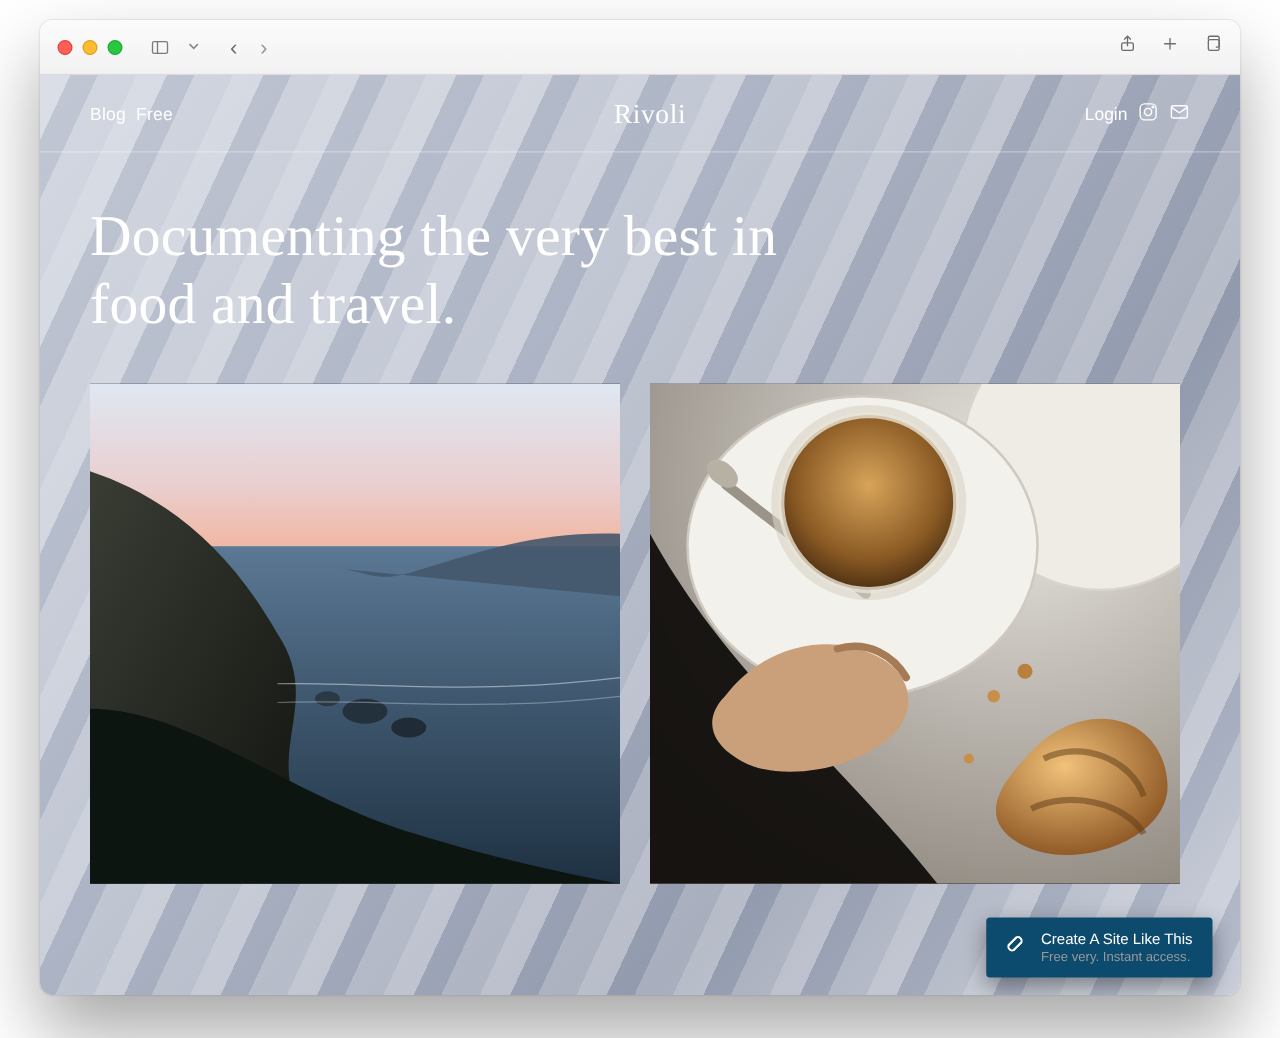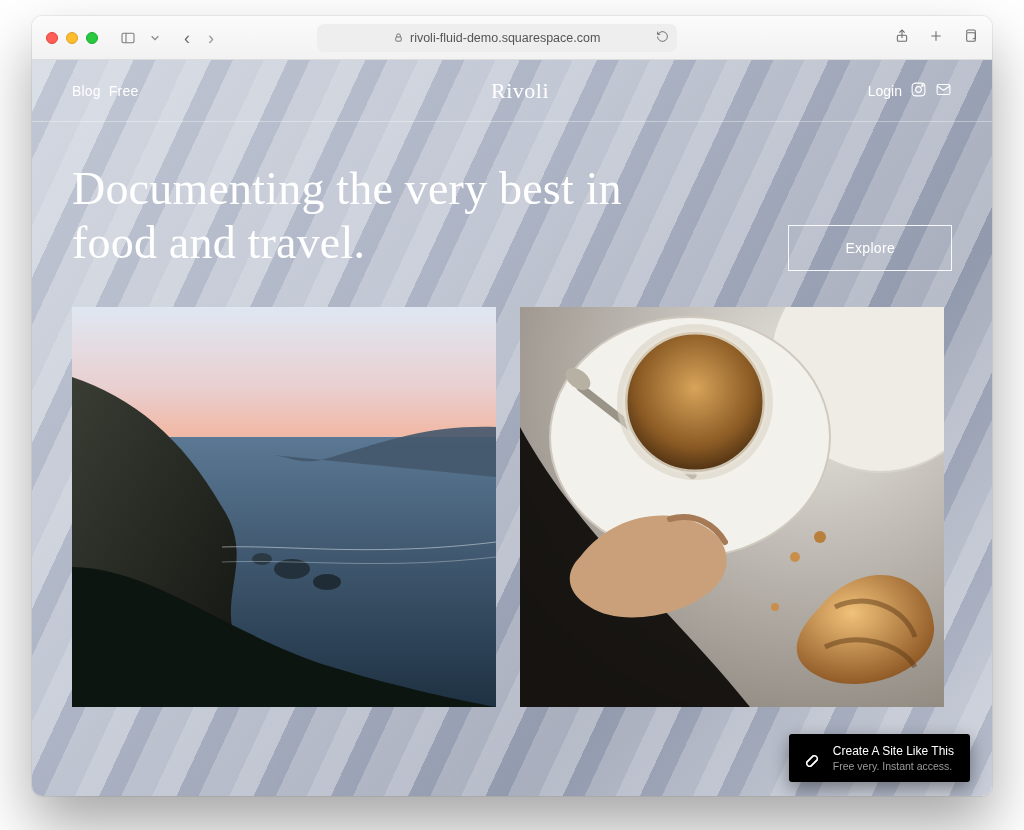--- a/index.html
+++ b/index.html
@@ -52,39 +52,39 @@
   .navlinks{ display:flex; gap:8px;}
   .navlinks a{ color:#fff; text-decoration:none; letter-spacing:.2px;}
   .brand{
     position:absolute; left:16px; right:0; text-align:center;
     font-family:"Times New Roman",Georgia,serif; font-size:22px; letter-spacing:.5px;
     pointer-events:none;
   }
   .rightnav{ margin-left:auto; display:flex; align-items:center; gap:8px;text-align:right;}
   .rightnav a{ color:#fff; text-decoration:none;}
   .hero{
-    display:flex; align-items:flex-end; padding:40px 40px 0 40px; gap:40px; color:#fff;
+    display:flex; align-items:flex-start; padding:40px 40px 0 40px; gap:40px; color:#fff;
   }
   .hero h1{
     font-family:"Times New Roman","Georgia",serif; font-weight:400;
     font-size:46px; line-height:1.18; letter-spacing:.2px; max-width:620px;
   }
   .explore{
     margin-left:auto; margin-top:4px; border:1px solid rgba(255,255,255,.9);
     color:#fff; font-size:14px; padding:14px 56px; background:transparent;
     letter-spacing:.3px; cursor:pointer;
   }
   .cards{ display:flex; gap:24px; padding:36px 40px 0 40px; }
   .card{ width:424px; height:400px; overflow:hidden; background:#222; }
   .card svg{ width:100%; height:100%; display:block; }
   
   .promo{
     position:absolute; right:22px; bottom:14px;
-    background:#000000; color:#fff; padding:10px 16px 10px 12px;
-    display:flex; align-items:flex-end; gap:10px; border-radius:3px; font-size:12px;
+    background:#0c4a6e; color:#fff; padding:10px 16px 10px 12px;
+    display:flex; align-items:flex-start; gap:10px; border-radius:3px; font-size:12px;
     box-shadow:0 6px 18px rgba(0,0,0,.4);
   }
   .promo .sub{ color:#9a9a9a; font-size:10.5px; margin-top:2px;}
   .sq-logo{ width:22px; height:22px; }
 </style>
 </head>
 <body>
 
 <div class="win">
 
@@ -103,33 +103,20 @@
     <span style="color:#8a8a8a;">
       <svg width="10" height="10" viewBox="0 0 12 12">
           <path d="M2 4l4 4 4-4" fill="none" stroke="currentColor" stroke-width="1.6"></path>
         </svg>
     </span>
     <div class="navarrows">
       <span class="chev">‹</span>
       <span class="chev">›</span>
     </div>
 
-    <div class="url">
-      <svg width="11" height="11" viewBox="0 0 24 24" fill="none" stroke="#6b6b6b" stroke-width="2">
-          <rect x="6" y="11" width="12" height="9" rx="2"></rect>
-          <path d="M8 11V8a4 4 0 0 1 8 0v3"></path>
-        </svg>
-      <span>rivoli-fluid-demo.squarespace.com</span>
-      <span class="reload">
-        <svg width="13" height="13" viewBox="0 0 24 24" fill="none" stroke="currentColor" stroke-width="1.8">
-            <path d="M3 12a9 9 0 1 0 3-6.7L3 8"></path>
-            <path d="M3 3v5h5"></path>
-          </svg>
-      </span>
-    </div>
 
     <div class="toolright">
       <span>
         <svg class="ico" viewBox="0 0 24 24" fill="none" stroke="currentColor" stroke-width="1.6">
             <path d="M12 3v12"></path>
             <path d="M8 7l4-4 4 4"></path>
             <rect x="5" y="11" width="14" height="9" rx="2"></rect>
           </svg>
       </span>
       <span>
@@ -169,21 +156,20 @@
             <svg width="17" height="17" viewBox="0 0 24 24" fill="none" stroke="#fff" stroke-width="1.6">
                 <rect x="3" y="5" width="18" height="14" rx="2"></rect>
                 <path d="M3 7l9 6 9-6"></path>
               </svg>
           </a>
         </div>
       </header>
 
       <section class="hero">
         <h1>Documenting the very best in food and travel.</h1>
-        <button class="explore">Explore</button>
       </section>
 
       <section class="cards">
 
         <a class="card" href="#">
           <svg viewBox="0 0 424 400" preserveAspectRatio="xMidYMid slice">
             <defs>
               <linearGradient id="sky1" x1="0" y1="0" x2="0" y2="1">
                 <stop offset="0" stop-color="#dfe7f2"></stop>
                 <stop offset=".35" stop-color="#e9cfd0"></stop>

